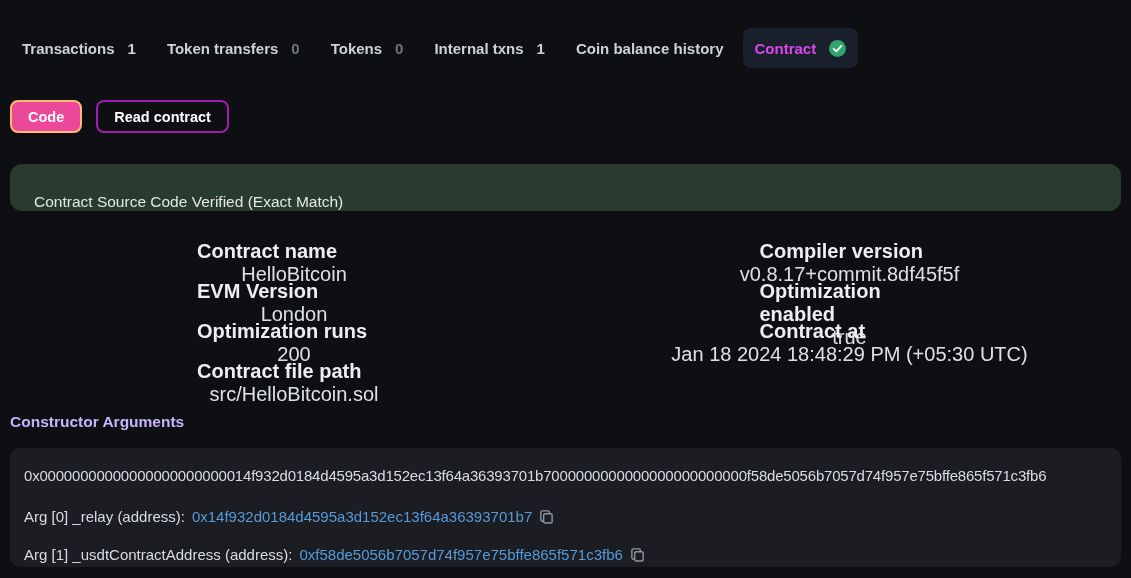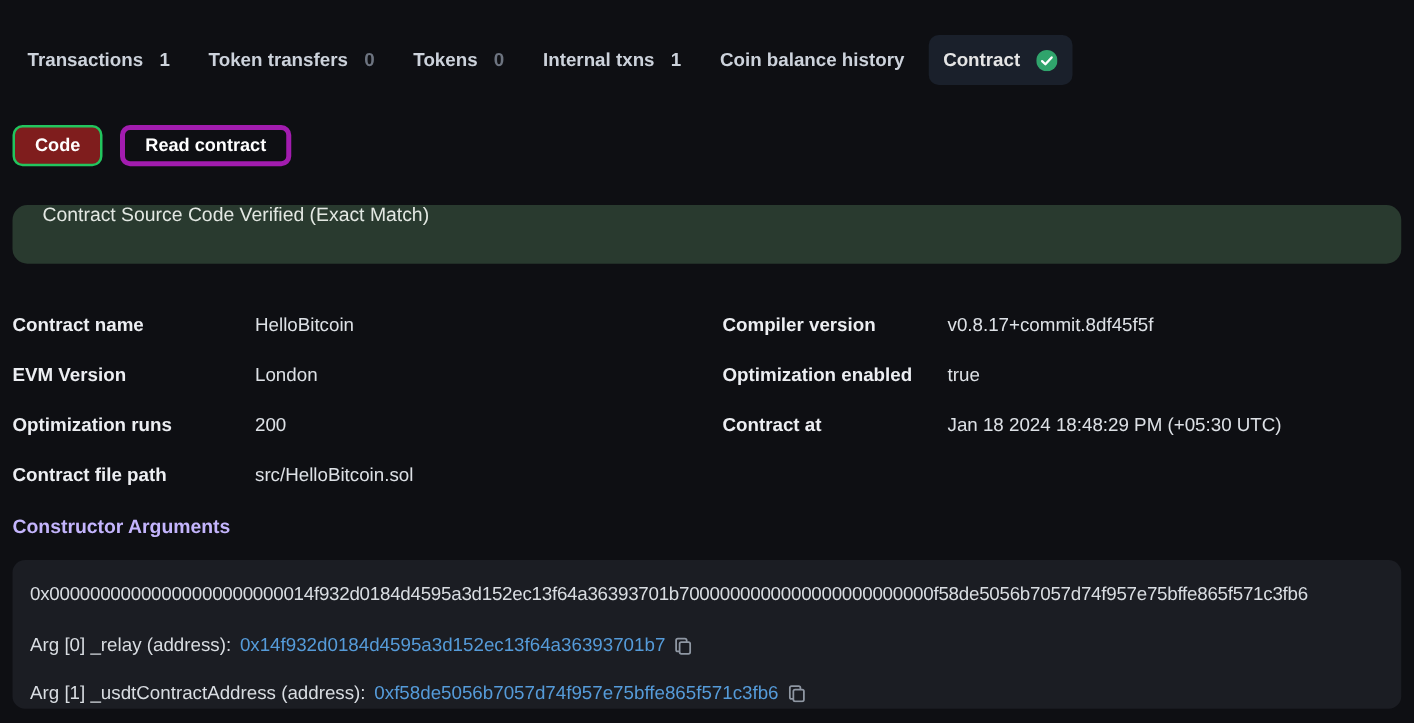--- a/index.html
+++ b/index.html
@@ -15,47 +15,47 @@
   
   .tabbar { display: flex; align-items: center; gap: 7px; margin-top: 28px; height: 40px; }
   .tab {
     display: flex; align-items: center; gap: 13px;
     height: 40px; padding: 0 12px; border-radius: 8px;
     font-size: 15px; font-weight: 700; color: #ccd2db;
     cursor: pointer; white-space: nowrap;
   }
   .tab .tab-count { font-weight: 700; color: #ccd2db; }
   .tab.dim-count .tab-count { color: #6d7480; }
-  .tab.selected { background: #1a202b; color: #e5e5e5; }
+  .tab.selected { background: #1a202b; color: #d946ef; }
   .check-icon { width: 17px; height: 17px; display: inline-flex; }
 
   
   .subtabs { display: flex; gap: 14px; margin-top: 32px; }
   .btn {
     height: 33px; padding: 0 16px; border-radius: 8px;
     display: inline-flex; align-items: center;
     font-size: 14.5px; font-weight: 700; color: #ffffff;
-    background: transparent; border: 4px solid #a21caf; cursor: pointer;
+    background: transparent; border: 2px solid #a21caf; cursor: pointer;
     white-space: nowrap;
   }
-  .btn.solid { background: #7f1d1d; border: 2px solid #22c55e; }
+  .btn.solid { background: #ec4899; border: 2px solid #fdba74; }
 
   
   .banner {
     margin-top: 31px; height: 47px; border-radius: 12px;
     background: #293a2f; color: #e3e8e3;
-    display: flex; align-items: flex-start; padding: 0 24px;
+    display: flex; align-items: flex-end; padding: 0 24px;
     font-size: 15.5px;
   }
 
   
   .infogrid { display: flex; margin-top: 29px; }
   .info-col.left { width: 568px; }
   .info-col.right { flex: 1; }
-  .info-row { display: flex; align-items: center; height: 40px; font-size: 15px; }
+  .info-row { display: flex; align-items: center; height: 40px; font-size: 20px; flex-direction: column; }
   .info-label { font-weight: 700; color: #eceef2; }
   .info-col.left  .info-label { width: 194px; }
   .info-col.right .info-label { width: 180px; }
   .info-value { color: #dde1e6; }
 
   
   .args-heading { margin-top: 13px; font-size: 15.5px; font-weight: 700; color: #c4b5fd; height: 24px; }
   .argbox {
     margin-top: 11px; height: 119px; border-radius: 10px;
     background: #1b1d23; padding: 19px 14px 0 14px;

